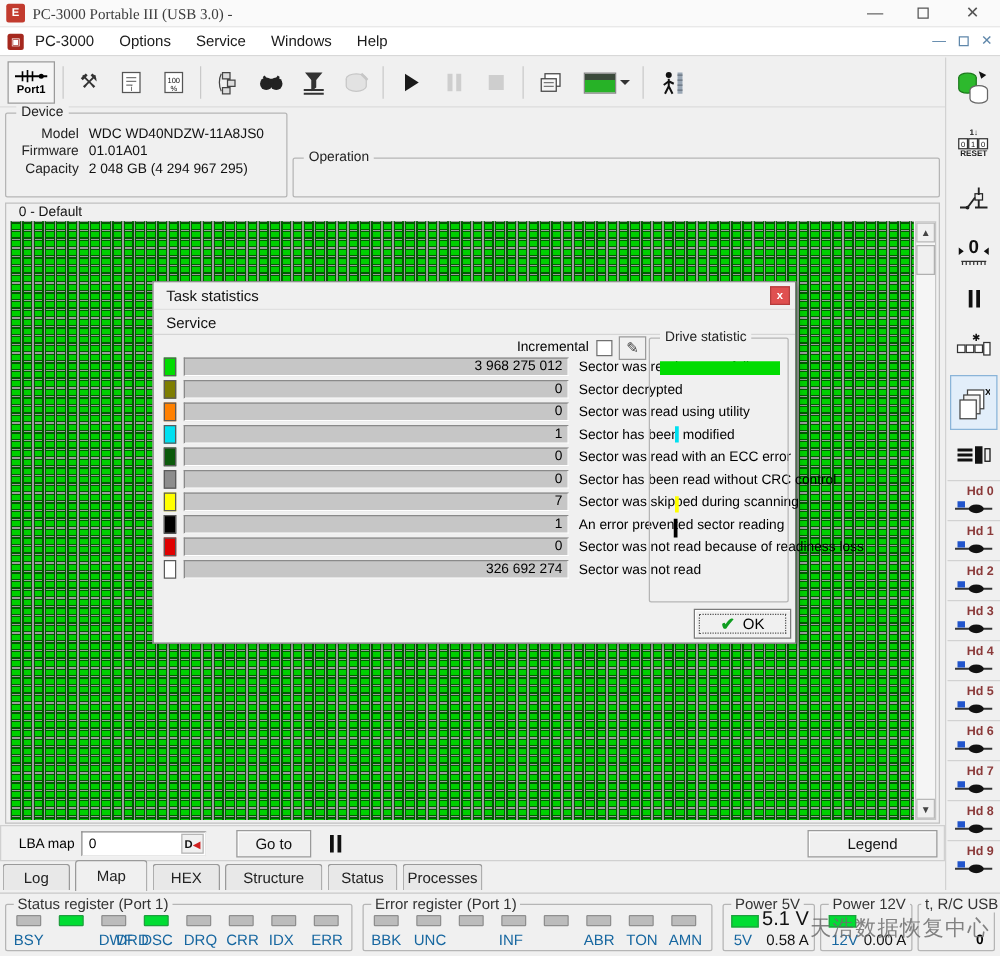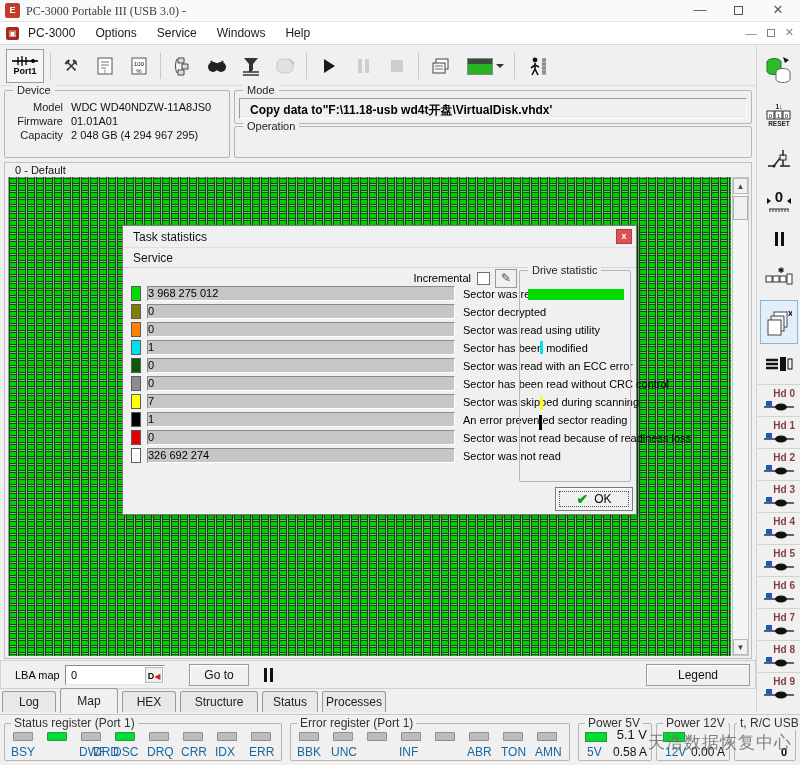--- a/index.html
+++ b/index.html
@@ -78,21 +78,21 @@
   .dclose{position:absolute;right:4px;top:3px;width:16px;height:15px;background:#e05050;border:1px solid #b53c3c;color:#fff;font-size:9px;font-weight:bold;text-align:center;line-height:13px;}
   .dmenu{position:absolute;left:0;top:22px;width:100%;height:20px;border-bottom:1px solid #d5d5d5;}
   .dmenu span{position:absolute;left:10px;top:3px;font-size:12px;color:#111;}
   .dcontent{position:absolute;left:0;top:42px;right:0;bottom:0;}
   .inclabel{position:absolute;left:238px;top:4px;width:110px;text-align:right;font-size:11px;}
   .incbox{position:absolute;left:354px;top:4px;width:13px;height:13px;background:#fff;border:1px solid #707070;}
   .incbtn{position:absolute;left:372px;top:1px;width:22px;height:19px;background:#f0f0f0;border:1px solid #9a9a9a;text-align:center;font-size:12px;line-height:17px;color:#444;}
   .statrows{position:absolute;left:8px;top:18px;}
   .srow{display:flex;align-items:center;height:15px;margin-bottom:3px;}
   .swatch{width:10px;height:15px;border:1px solid #5a5a5a;flex:none;}
-  .sbar{width:308px;height:15px;background:#c6c6c6;border:1px solid #8a8a8a;border-bottom-color:#fff;border-right-color:#fff;margin-left:6px;font-size:11px;line-height:13px;padding-right:4px;flex:none;}
+  .sbar{width:308px;height:15px;background:#c6c6c6;border:1px solid #8a8a8a;border-bottom-color:#fff;border-right-color:#fff;margin-left:6px;text-align:right;font-size:11px;line-height:13px;padding-right:4px;flex:none;}
   .slab{margin-left:8px;font-size:11px;white-space:nowrap;}
   .g-drive{left:396px;top:2px;width:112px;height:212px;position:absolute;border:1px solid #b5b5b5;border-radius:2px;}
   .dv-green{position:absolute;left:8px;top:18px;width:96px;height:11px;}
   .dv-cyan{position:absolute;left:20px;top:70px;width:3px;height:13px;}
   .dv-yellow{position:absolute;left:20px;top:126px;width:3px;height:13px;}
   .dv-black{position:absolute;left:19px;top:144px;width:3px;height:15px;}
   .okbtn{position:absolute;left:432px;top:219px;width:78px;height:24px;background:#f0f0f0;border:1px solid #7b7b7b;box-shadow:inset 1px 1px 0 #fff;display:flex;align-items:center;justify-content:center;gap:6px;}
   .okbtn .dots{position:absolute;inset:3px;border:1px dotted #555;}
   .okcheck{color:#0f9d20;font-size:14px;font-weight:bold;line-height:14px;}
   .oktext{font-size:12px;}
@@ -118,21 +118,21 @@
   .t3{left:180px;width:78px;} .t4{left:262px;width:56px;} .t5{left:322px;width:64px;}
 
   
   .statusbar{position:absolute;left:0;top:714px;width:800px;height:51px;background:#f0f0f0;border-top:1px solid #c8c8c8;}
   .sgroup{position:absolute;top:8px;height:38px;border:1px solid #b5b5b5;border-radius:2px;}
   .sgt{position:absolute;top:-8px;left:6px;background:#f0f0f0;padding:0 3px;font-size:12px;color:#333;white-space:nowrap;}
   .led{position:absolute;top:8px;width:20px;height:9px;background:#bcbcbc;border:1px solid #8f8f8f;border-radius:1px;}
   .led.on{background:#00dd33;border-color:#1f9e3f;}
   .ledlbl{position:absolute;top:21px;width:28px;text-align:left;color:#1767a0;font-size:12px;}
   .pwr-led{position:absolute;left:6px;top:8px;width:22px;height:10px;background:#00dd33;border:1px solid #1f9e3f;}
-  .pwr-v{position:absolute;right:4px;top:3px;font-size:13px;color:#111;}
+  .pwr-v{position:absolute;right:4px;top:3px;font-size:16px;color:#111;}
   .pwr-name{position:absolute;left:8px;top:21px;font-size:12px;color:#1767a0;}
   .pwr-a{position:absolute;right:4px;top:21px;font-size:12px;color:#111;}
   .rcval{position:absolute;right:8px;bottom:2px;font-size:11px;font-weight:bold;}
   .watermark{position:absolute;left:648px;top:731px;font-size:17px;color:#6e6e6e;opacity:.85;letter-spacing:1px;z-index:40;pointer-events:none;}
   svg{display:block;}
 </style>
 </head>
 <body>
 
 <div id="app">
@@ -412,24 +412,20 @@
           <span class="devlab">Firmware</span>
           <span class="devval">01.01A01</span>
         </div>
       <div class="devrow">
           <span class="devlab">Capacity</span>
           <span class="devval">2 048 GB (4 294 967 295)</span>
         </div>
     </div>
   </div>
 
-  <div class="group g-mode">
-    <span class="gtitle">Mode</span>
-    <div class="modeval">Copy data to"F:\11.18-usb wd4t开盘\VirtualDisk.vhdx'</div>
-  </div>
 
   <div class="group g-oper">
     <span class="gtitle">Operation</span>
   </div>
 
   <div class="mappanel">
     <span class="maplabel">0 - Default</span>
     <div class="mapgrid"></div>
     <div class="vscroll">
       <div class="varrow vup">▲</div>

